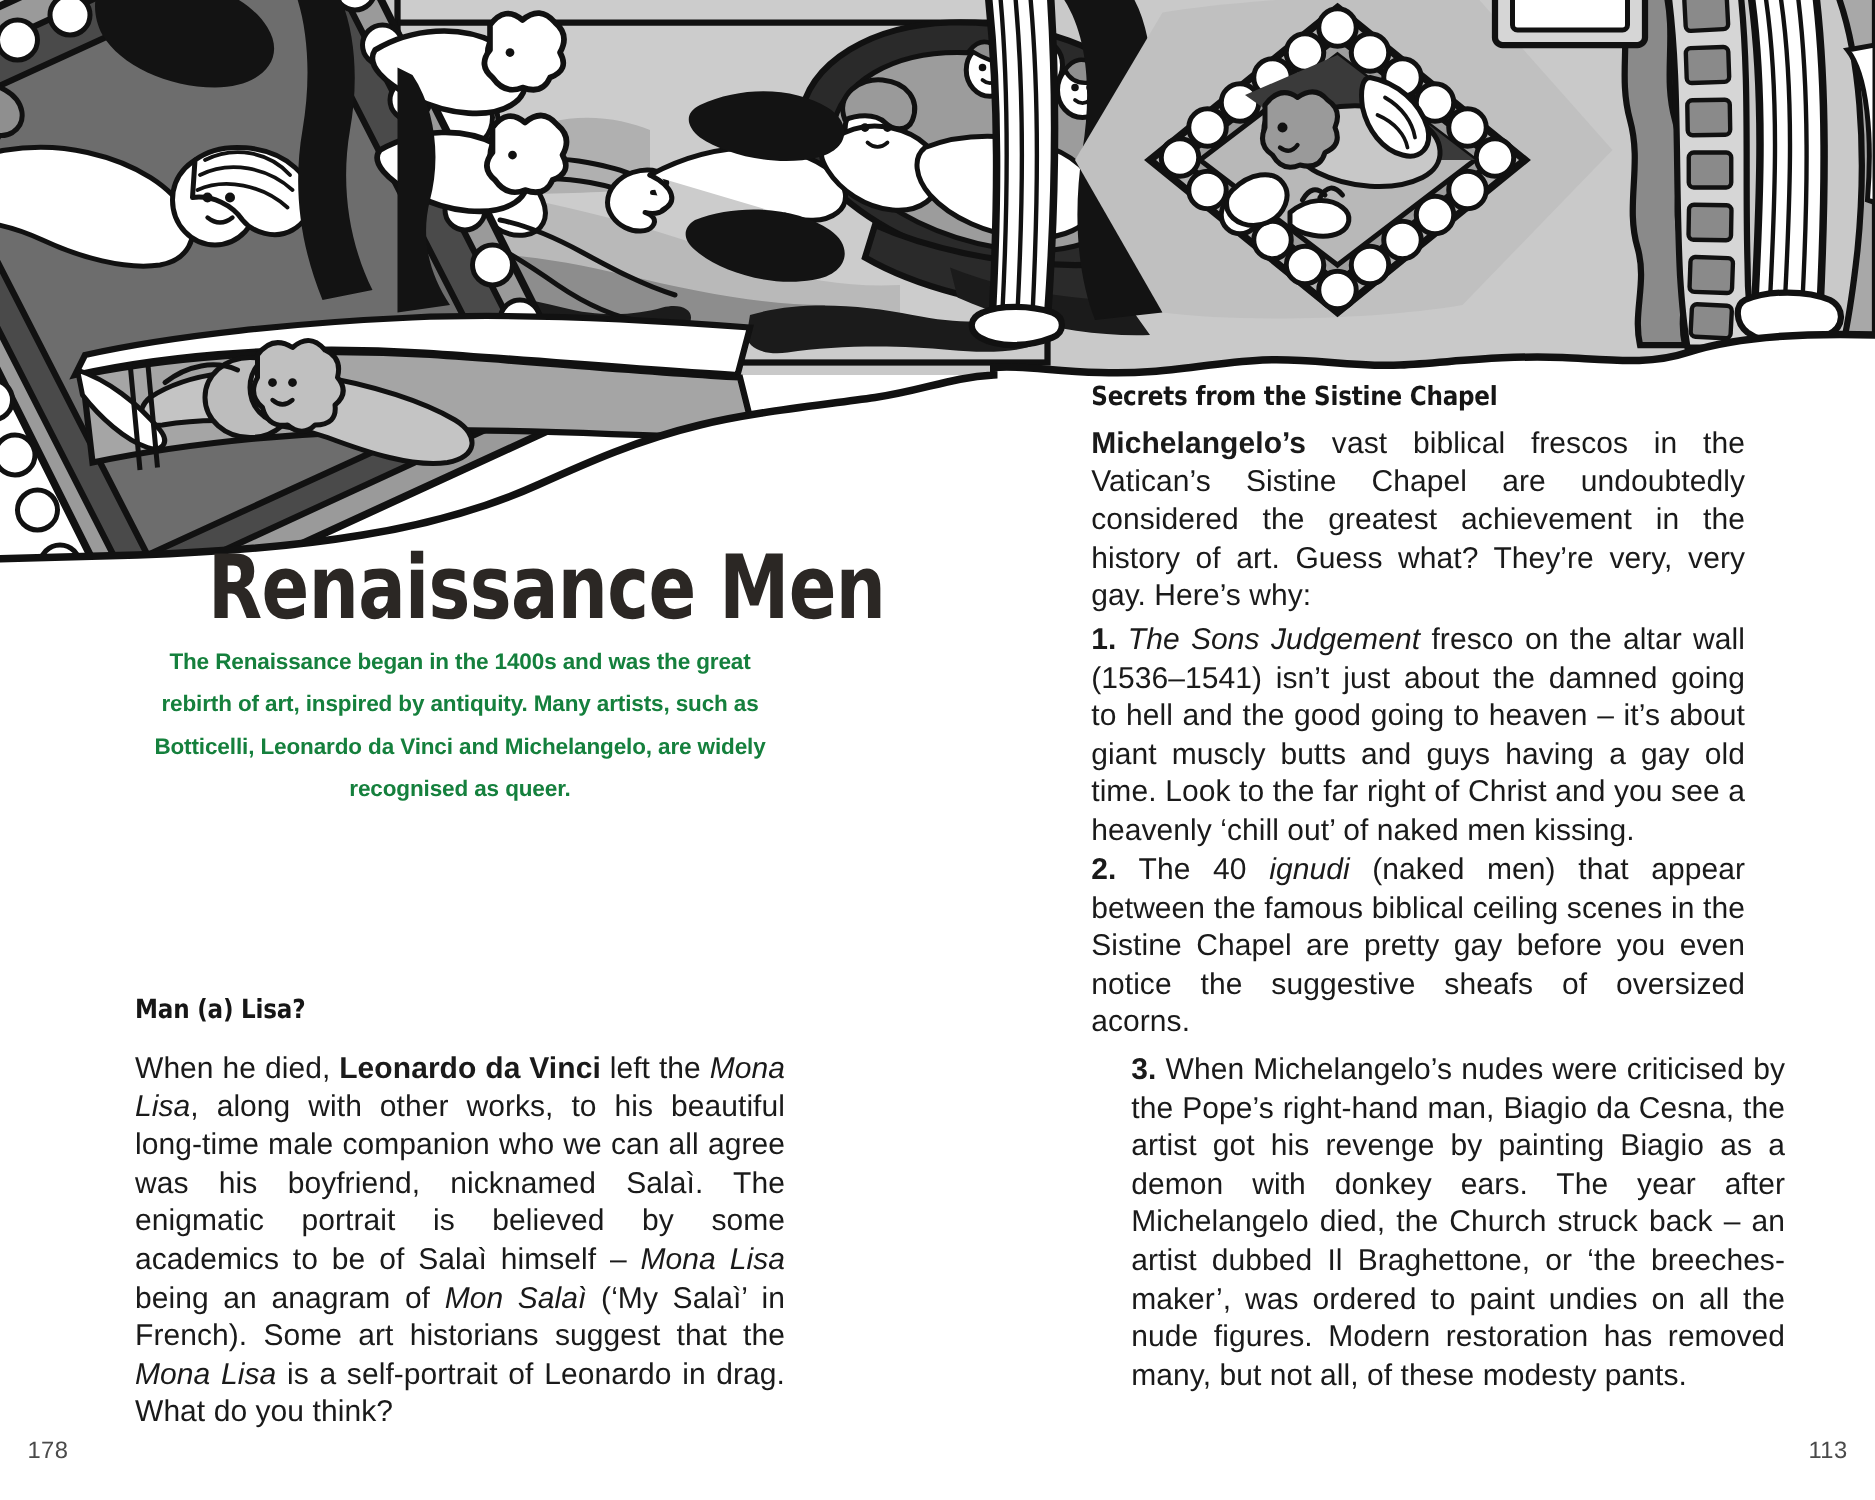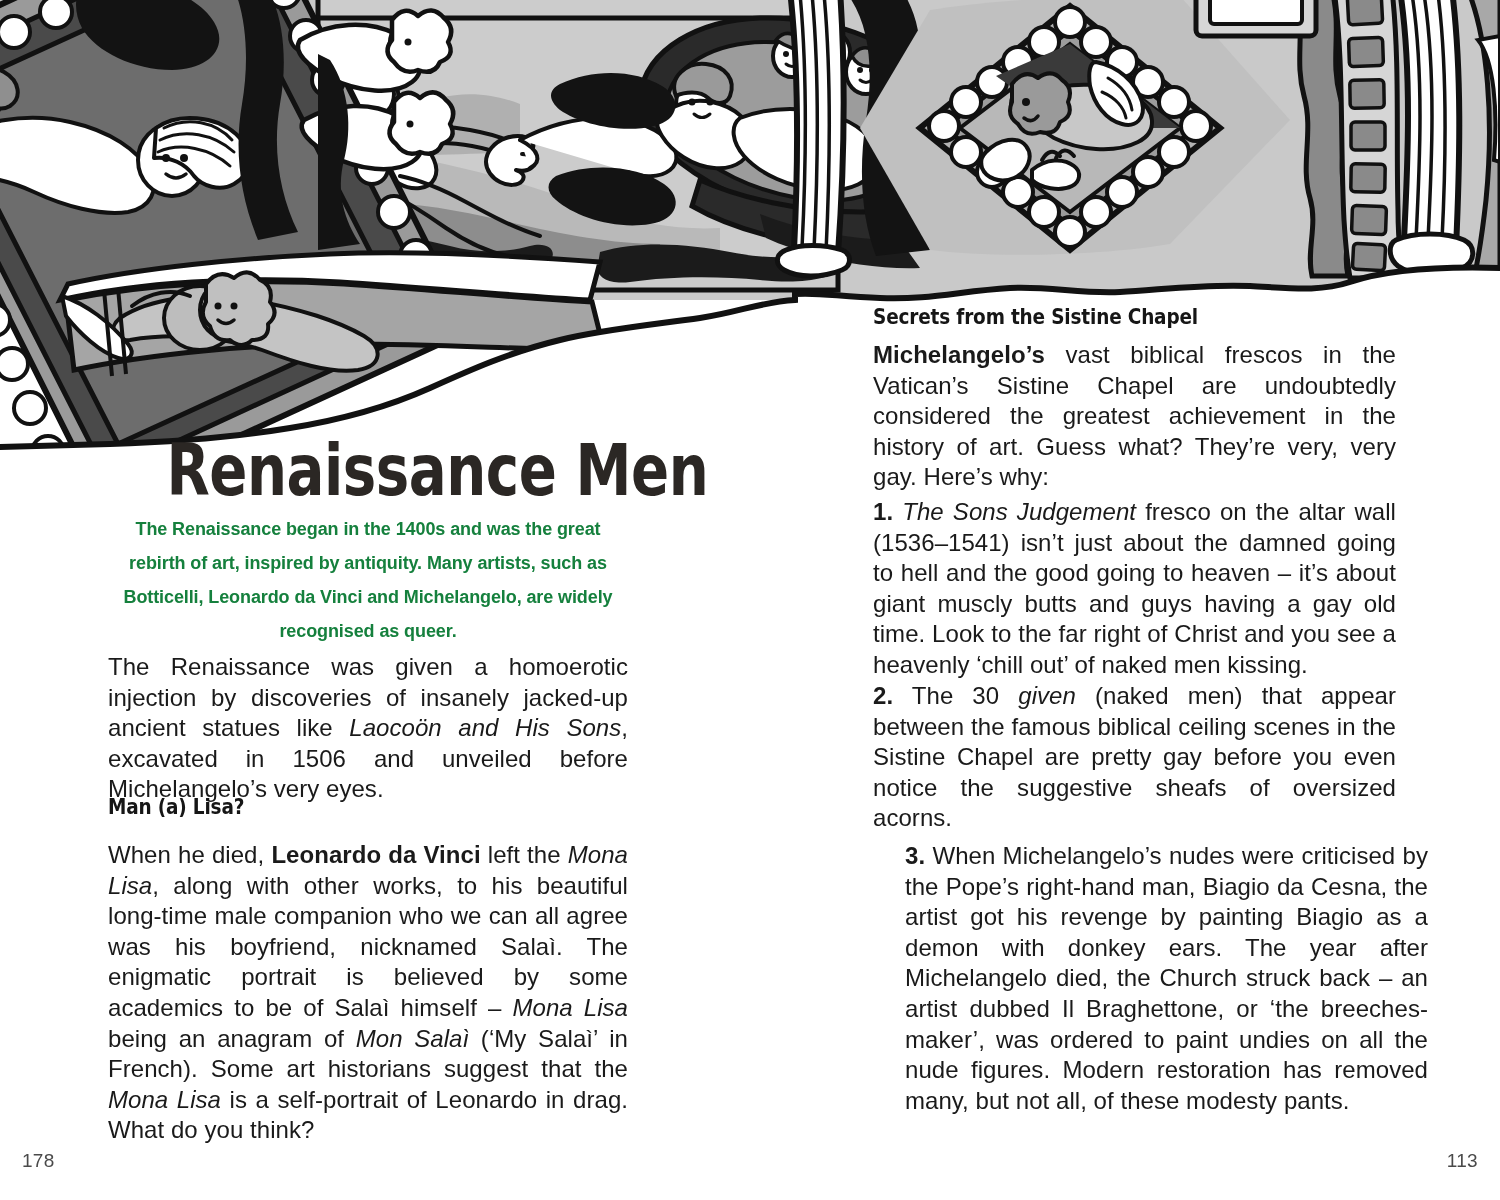--- a/index.html
+++ b/index.html
@@ -511,42 +511,39 @@
            C1380,272 1430,266 1500,268" fill="none" stroke="#111111" stroke-width="6" stroke-linecap="round"></path>
 </svg>
 </div>
 
 <div class="page-spread">
 
   <h1 class="book-title">Renaissance Men</h1>
 
   <p class="intro">The Renaissance began in the 1400s and was the great rebirth of art, inspired by antiquity. Many artists, such as Botticelli, Leonardo da Vinci and Michelangelo, are widely recognised as queer.</p>
 
-  <div id="left-para-1">
-    <p class="body-p"><span>The Renaissance was given a homoerotic injection by discoveries of insanely jacked-up ancient statues like </span><em class="ttl">Laocoön and His Sons</em><span>, excavated in 1506 and unveiled before Michelangelo’s very eyes.</span></p>
-  </div>
 
   <h2 id="left-head-1" class="sub-head">Man (a) Lisa?</h2>
 
   <div id="left-para-2">
     <p class="body-p"><span>When he died, </span><strong class="nm">Leonardo da Vinci</strong><span> left the </span><em class="ttl">Mona Lisa</em><span>, along with other works, to his beautiful long-time male companion who we can all agree was his boyfriend, nicknamed Salaì. The enigmatic portrait is believed by some academics to be of Salaì himself – </span><em class="ttl">Mona Lisa</em><span> being an anagram of </span><em class="ttl">Mon Salaì</em><span> (‘My Salaì’ in French). Some art historians suggest that the </span><em class="ttl">Mona Lisa</em><span> is a self-portrait of Leonardo in drag. What do you think?</span></p>
   </div>
 
   <h2 id="right-head-1" class="sub-head">Secrets from the Sistine Chapel</h2>
 
   <div id="right-para-0">
     <p class="body-p"><strong class="nm">Michelangelo’s</strong><span> vast biblical frescos in the Vatican’s Sistine Chapel are undoubtedly considered the greatest achievement in the history of art. Guess what? They’re very, very gay. Here’s why:</span></p>
   </div>
 
   <div id="right-item-1">
     <p class="body-p"><span class="num">1.</span><span> </span><em class="ttl">The Sons Judgement</em><span> fresco on the altar wall (1536–1541) isn’t just about the damned going to hell and the good going to heaven – it’s about giant muscly butts and guys having a gay old time. Look to the far right of Christ and you see a heavenly ‘chill out’ of naked men kissing.</span></p>
   </div>
 
   <div id="right-item-2">
-    <p class="body-p"><span class="num">2.</span><span> The 30 </span><em class="ttl">given</em><span> (naked men) that appear between the famous biblical ceiling scenes in the Sistine Chapel are pretty gay before you even notice the suggestive sheafs of oversized acorns.</span></p>
+    <p class="body-p"><span class="num">2.</span><span> The 40 </span><em class="ttl">ignudi</em><span> (naked men) that appear between the famous biblical ceiling scenes in the Sistine Chapel are pretty gay before you even notice the suggestive sheafs of oversized acorns.</span></p>
   </div>
 
   <div id="right-item-3">
     <p class="body-p"><span class="num">3.</span><span> When Michelangelo’s nudes were criticised by the Pope’s right-hand man, Biagio da Cesna, the artist got his revenge by painting Biagio as a demon with donkey ears. The year after Michelangelo died, the Church struck back – an artist dubbed Il Braghettone, or ‘the breeches-maker’, was ordered to paint undies on all the nude figures. Modern restoration has removed many, but not all, of these modesty pants.</span></p>
   </div>
 
   <div class="folio folio-left">178</div>
   <div class="folio folio-right">113</div>
 
 </div>

